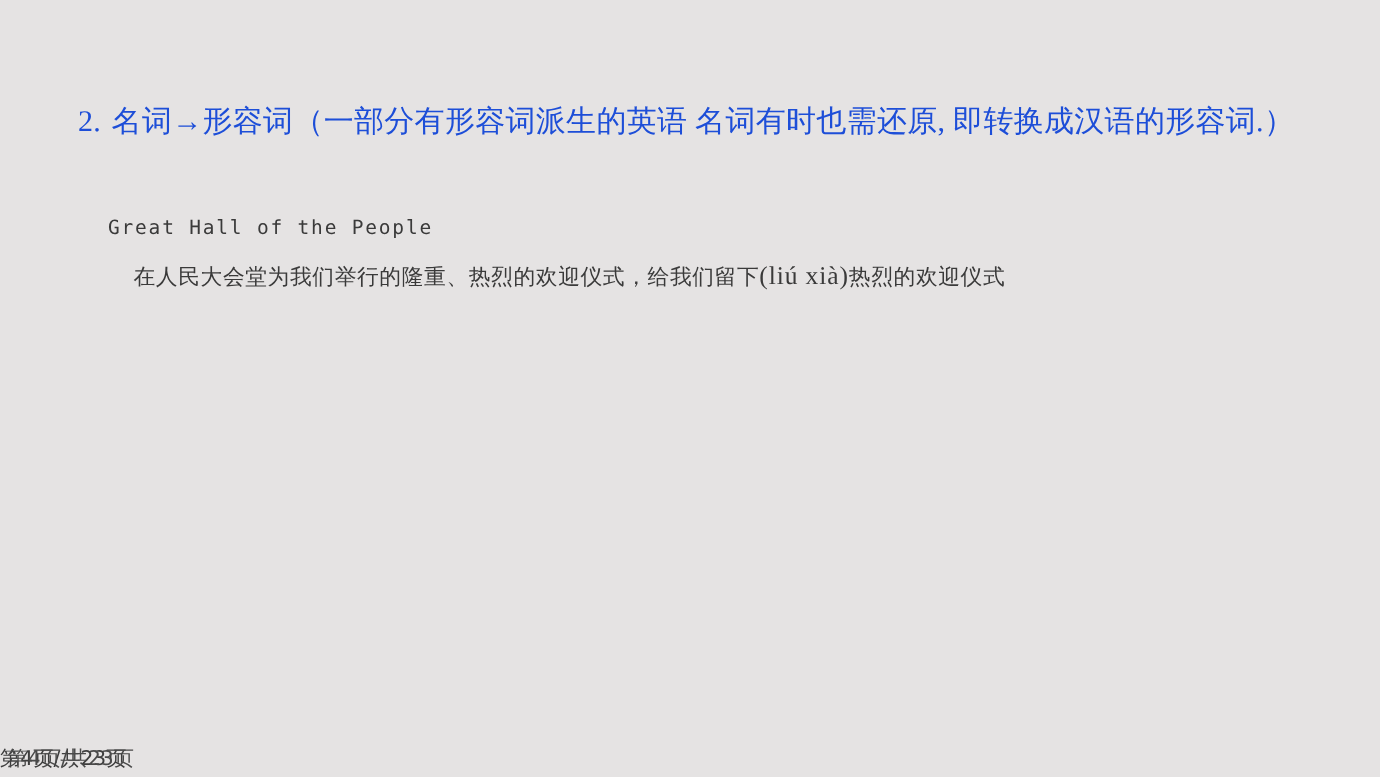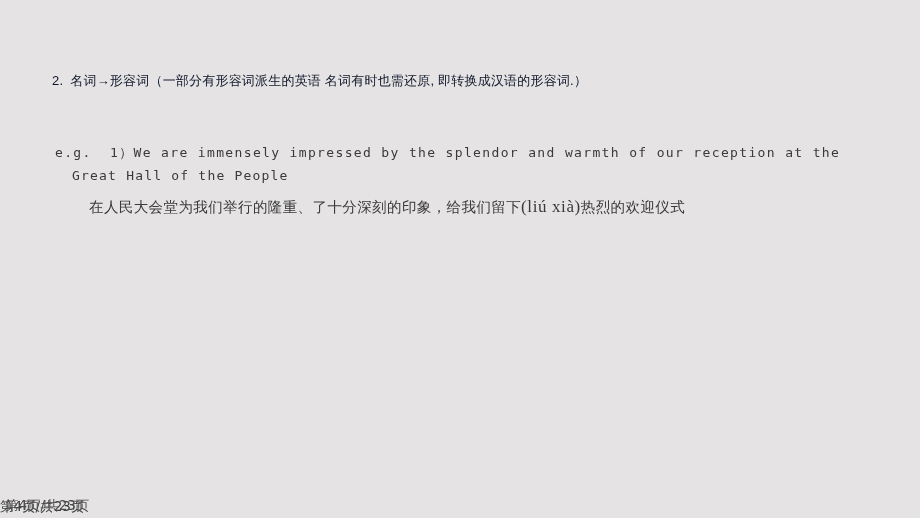--- a/index.html
+++ b/index.html
@@ -21,24 +21,24 @@
     height: 518px;
     background: #e5e3e3;
   }
 
   
   .heading-line {
     position: absolute;
     left: 52px;
     top: 71px;
     width: 830px;
-    font-family: Liberation Sans, sans-serif;
-    font-size: 13px;
+    font-family: Liberation Serif, serif;
+    font-size: 20px;
     line-height: 20px;
-    color: #0f172a;
+    color: #1d4ed8;
     letter-spacing: 0.2px;
     white-space: nowrap;
   }
   .heading-line .num {
     margin-right: 7px;
   }
 
   
   .example-block {
     position: absolute;
@@ -110,23 +110,22 @@
 </head>
 <body>
 
 <div class="slide">
 
   <div class="heading-line">
     <span class="num">2.</span><span>名词→形容词（一部分有形容词派生的英语 名词有时也需还原, 即转换成汉语的形容词.）</span>
   </div>
 
   <div class="example-block">
-    <div class="eg-line first">e.g.  1）We are immensely impressed by the splendor and warmth of our reception at the</div>
     <div class="eg-line cont">Great Hall of the People</div>
-    <div class="cn-line"><span>在人民大会堂为我们举行的隆重、了十分深刻的印象，给我们留下</span><span class="pinyin">(liú xià)</span><span>热烈的欢迎仪式</span></div>
+    <div class="cn-line"><span>在人民大会堂为我们举行的隆重、热烈的欢迎仪式，给我们留下</span><span class="pinyin">(liú xià)</span><span>热烈的欢迎仪式</span></div>
   </div>
 
   <div class="footer">
     <span class="footer-inner">
       <span class="page-label">第4页/共23页</span>
       <span class="page-label ghost">第4页/共23页</span>
     </span>
   </div>
 
 </div>

